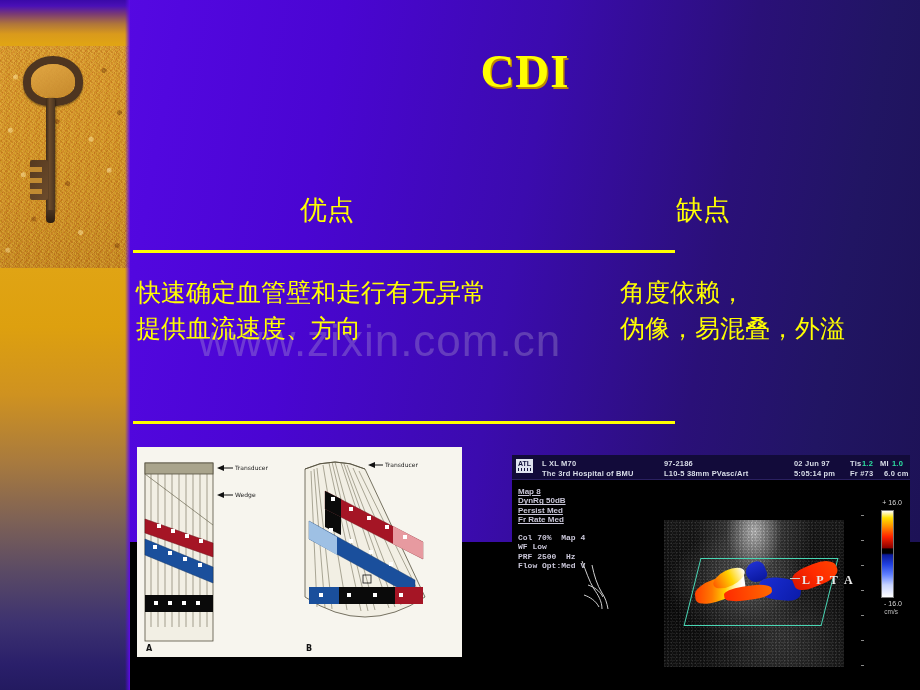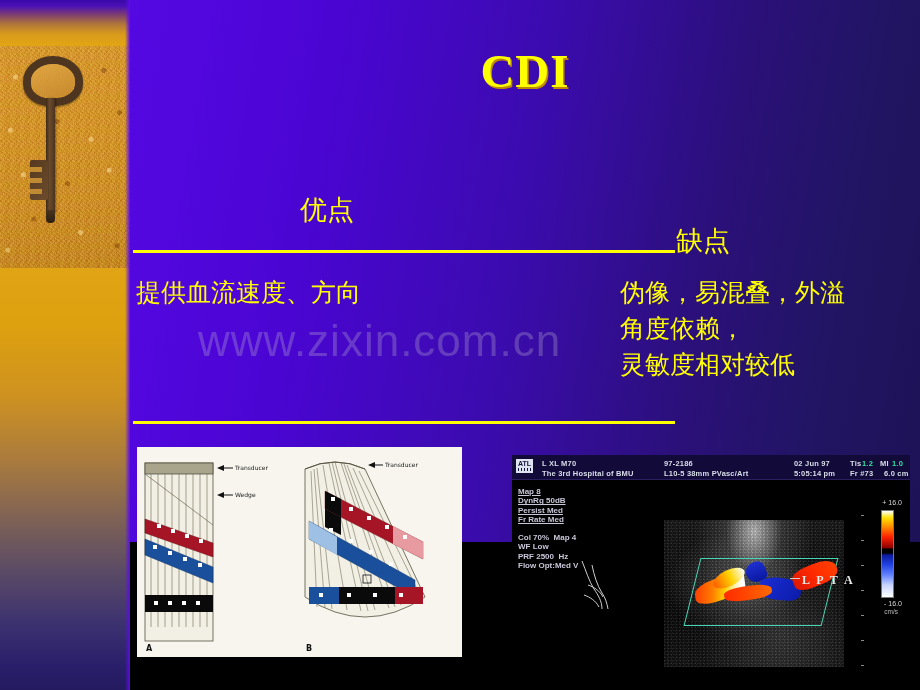--- a/index.html
+++ b/index.html
@@ -109,21 +109,21 @@
 
   
   .hdr-left{
     position:absolute; left:300px; top:192px;
     font-family:"DejaVu Sans", sans-serif;
     font-size:27px; color:#ffff00;
   }
   .hdr-right{
     position:absolute; left:676px; top:192px;
     font-family:"DejaVu Sans", sans-serif;
-    font-size:27px; color:#ffff00;margin-top:31px;
+    font-size:27px; color:#ffff00;
   }
 
   .rule{
     position:absolute; left:133px; width:542px; height:3px;
     background:#ffff00;
   }
   .rule.top{ top:250px; }
   .rule.bottom{ top:421px; }
 
   
@@ -174,21 +174,21 @@
   .us-green{ color:#2de0a0; font-weight:bold; }
 
   .us-params{
     position:absolute; left:6px; top:32px;
     color:#c9c6d8; font-size:8px; line-height:9.4px; font-weight:bold;
     font-family:"Liberation Sans",sans-serif; white-space:pre;text-decoration:underline;
   }
   .us-params2{
     position:absolute; left:6px; top:78px;
     color:#c9c6d8; font-size:8px; line-height:9.4px; font-weight:bold;
-    font-family:Liberation Sans, sans-serif; white-space:pre;
+    font-family:Liberation Mono, monospace; white-space:pre;
   }
 
   .us-bmode{
     position:absolute; left:152px; top:65px; width:180px; height:147px;
     background:
       repeating-linear-gradient(12deg, rgba(255,255,255,.07) 0 1px, rgba(0,0,0,.10) 1px 3px),
       repeating-linear-gradient(-75deg, rgba(255,255,255,.06) 0 1px, rgba(0,0,0,.12) 1px 4px),
       radial-gradient(ellipse at 50% 8%, rgba(235,235,235,.85) 0%, rgba(120,120,120,.35) 22%, rgba(0,0,0,0) 46%),
       radial-gradient(ellipse at 40% 44%, rgba(180,180,180,.35) 0%, rgba(0,0,0,0) 45%),
       radial-gradient(ellipse at 65% 78%, rgba(150,150,150,.3) 0%, rgba(0,0,0,0) 50%),
@@ -286,27 +286,27 @@
   <div class="title">CDI</div>
 
   <div class="hdr-left">优点</div>
   <div class="hdr-right">缺点</div>
 
   <div class="rule top"></div>
 
   <div class="watermark">www.zixin.com.cn</div>
 
   <div class="col left">
+    <div>快速确定血管壁和走行有无异常</div>
     <div>提供血流速度、方向</div>
   </div>
 
   <div class="col right">
+    <div>角度依赖，</div>
     <div>伪像，易混叠，外溢</div>
-    <div>角度依赖，</div>
-    <div>灵敏度相对较低</div>
   </div>
 
   <div class="rule bottom"></div>
 
   <div class="fig-diagram">
     <svg class="inner" viewBox="0 0 325 210" xmlns="http://www.w3.org/2000/svg">
       <rect x="0" y="0" width="325" height="210" fill="#f7f5ee"></rect>
 
       <g>
         <rect x="8" y="16" width="68" height="178" fill="#f2efe4" stroke="#55513f" stroke-width="0.8"></rect>

